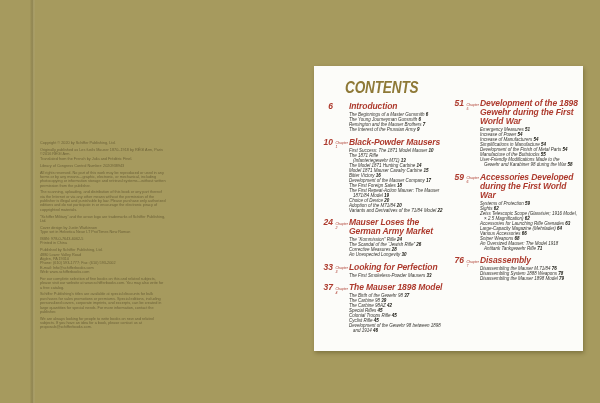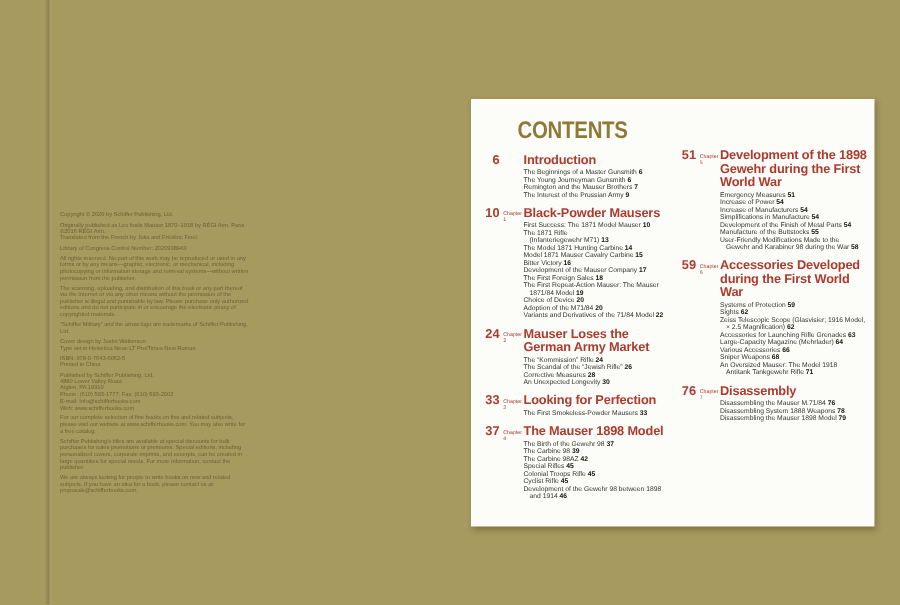--- a/index.html
+++ b/index.html
@@ -18,20 +18,21 @@
     position:absolute;left:40px;top:141px;width:252px;
     transform:scale(0.5);transform-origin:0 0;
     color:#6d6238;font-size:7.6px;line-height:8.7px;
   }
   .left-text p{margin:0 0 5px 0;white-space:pre-line;}
   
   .white-page{
     position:absolute;left:314px;top:66px;width:269px;height:285px;
     background:#fcfcf9;
     box-shadow:1px 2px 4px rgba(55,45,10,0.35);
+    font-style:italic;
   }
   .contents-title{
     position:absolute;left:31px;top:13px;
     font-size:16px;font-weight:bold;color:#8e7937;
     letter-spacing:-0.2px;
     transform:scaleX(0.85);transform-origin:0 0;
     white-space:nowrap;
   }
   .col{position:absolute;transform:scale(0.5);transform-origin:0 0;}
   .col1{left:4px;top:36px;width:252px;}

